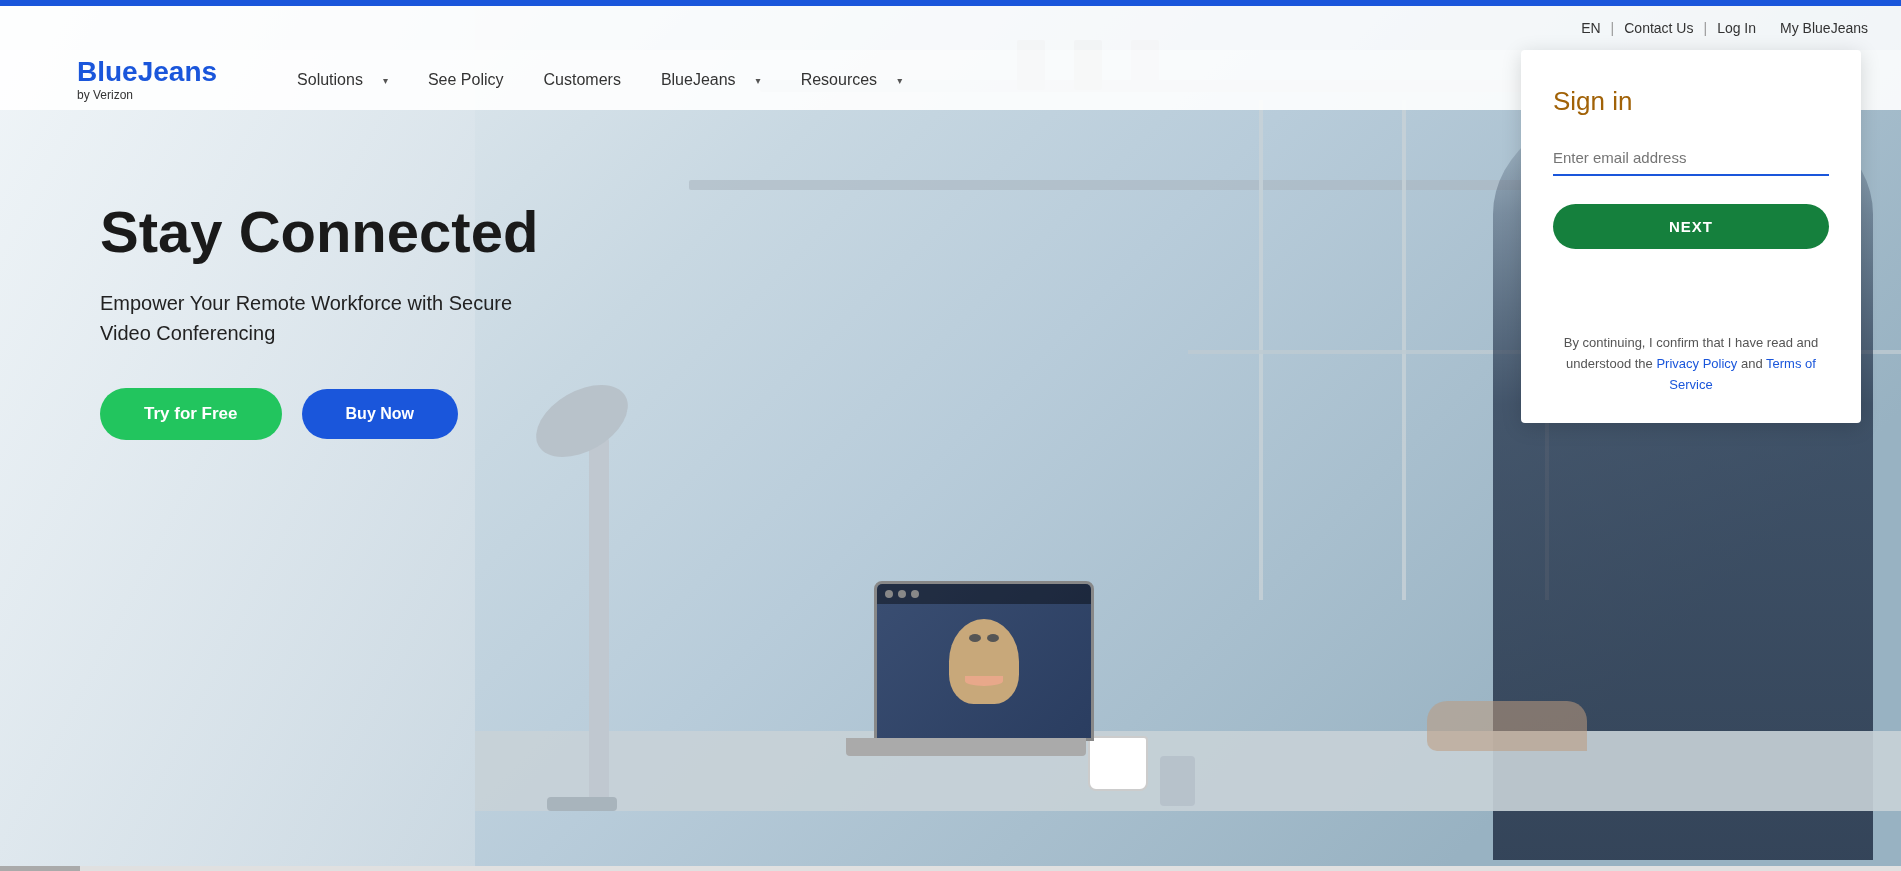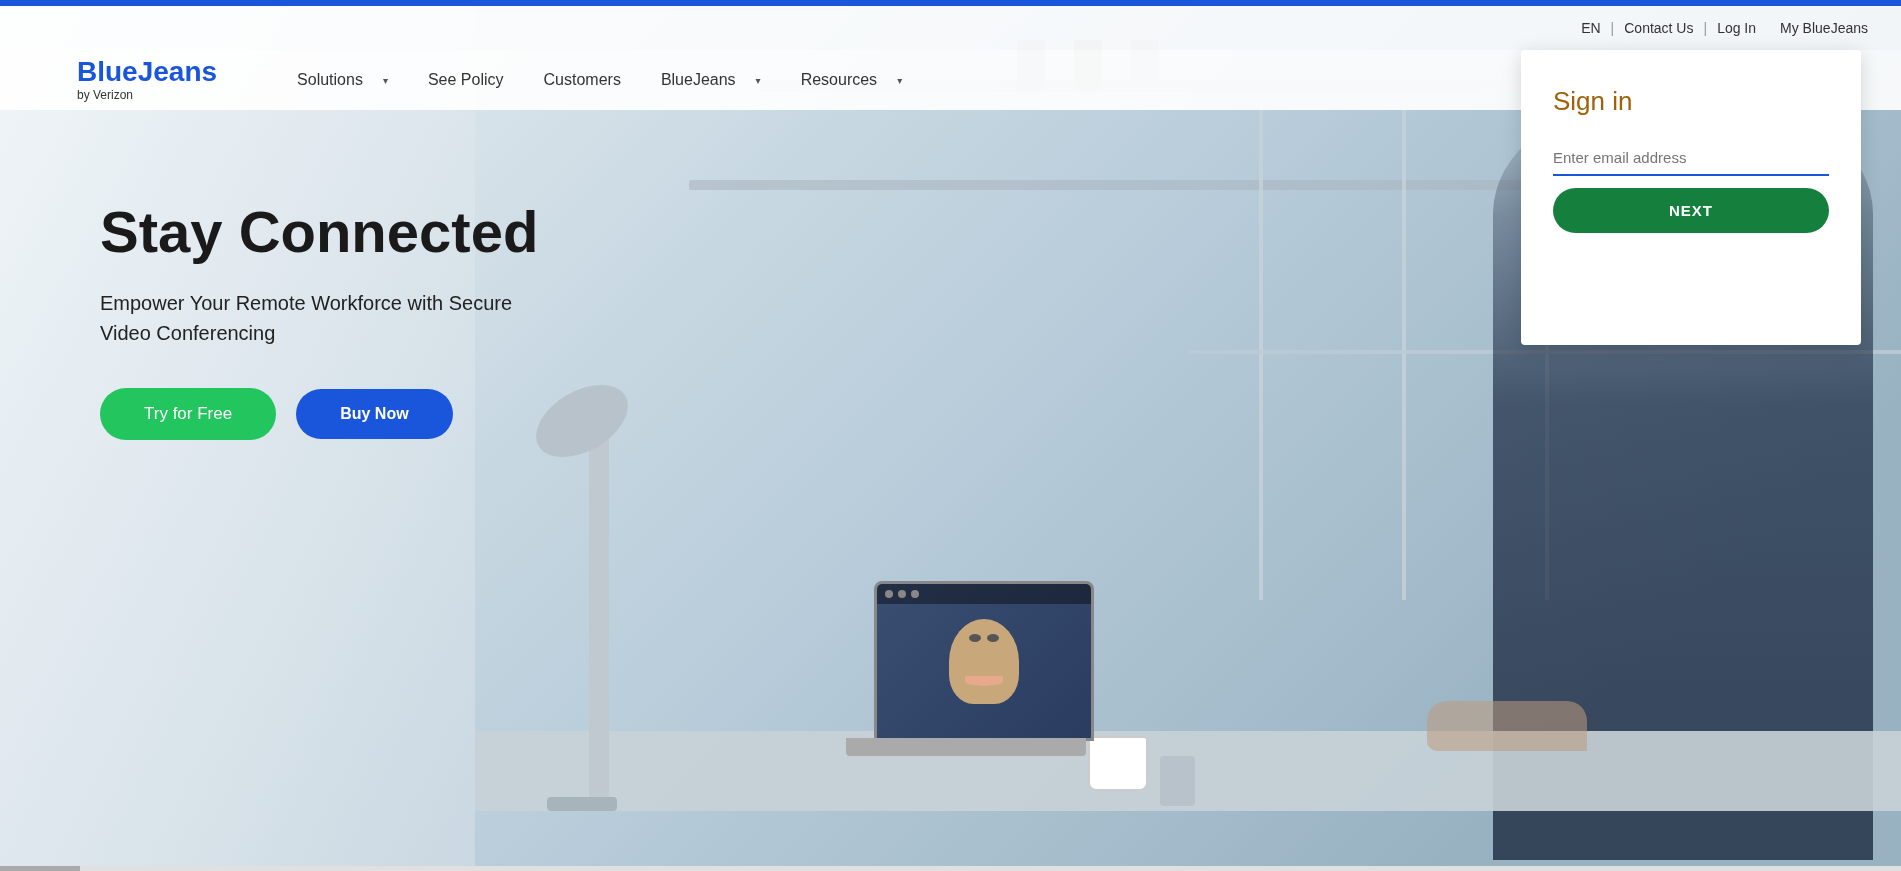--- a/index.html
+++ b/index.html
@@ -148,21 +148,21 @@
       gap: 20px;
       align-items: center;
     }
     .btn-try-free {
       background: #22c55e;
       color: white;
       border: none;
       border-radius: 50px;
       padding: 16px 44px;
       font-size: 17px;
-      font-weight: 400;
+      font-weight: 700;
       cursor: pointer;
       white-space: nowrap;
     }
     .btn-buy-now {
       background: #1a56db;
       color: white;
       border: none;
       border-radius: 50px;
       padding: 16px 44px;
       font-size: 16px;
@@ -190,21 +190,21 @@
       margin-bottom: 24px;
     }
     .signin-email-input {
       width: 100%;
       border: none;
       border-bottom: 2px solid #1a56db;
       outline: none;
       font-size: 15px;
       padding: 8px 0;
       color: #999;
-      margin-bottom: 12px;
+      margin-bottom: 28px;
       background: transparent;
     }
     .btn-next {
       width: 100%;
       background: #15803d;
       color: white;
       border: none;
       border-radius: 50px;
       padding: 14px;
       font-size: 15px;
@@ -351,17 +351,20 @@
     <button class="btn-try-free">Try for Free</button>
     <button class="btn-buy-now">Buy Now</button>
   </div>
 </div>
 
 <div class="signin-panel">
   <h2 class="signin-title">Sign in</h2>
   <input type="email" class="signin-email-input" placeholder="Enter email address" style="">
   <button class="btn-next">NEXT</button>
   <div class="signin-divider"></div>
+  <div class="signin-legal">
+    <span>By continuing, I confirm that I have read and understood the </span><a href="#">Privacy Policy</a><span> and </span><a href="#">Terms of Service</a>
+  </div>
 </div>
 
 <div class="scroll-hint">
   <div class="scroll-thumb"></div>
 </div>
 
 </body></html>

